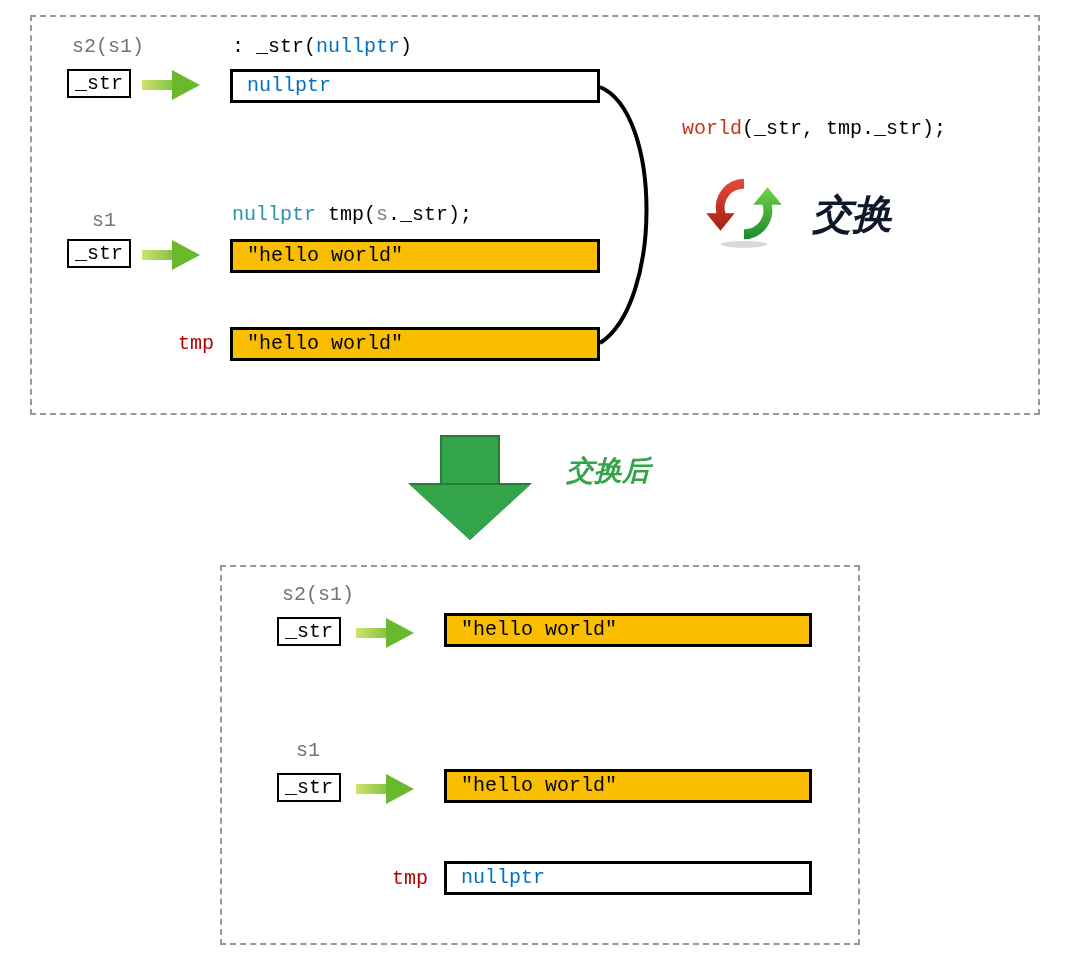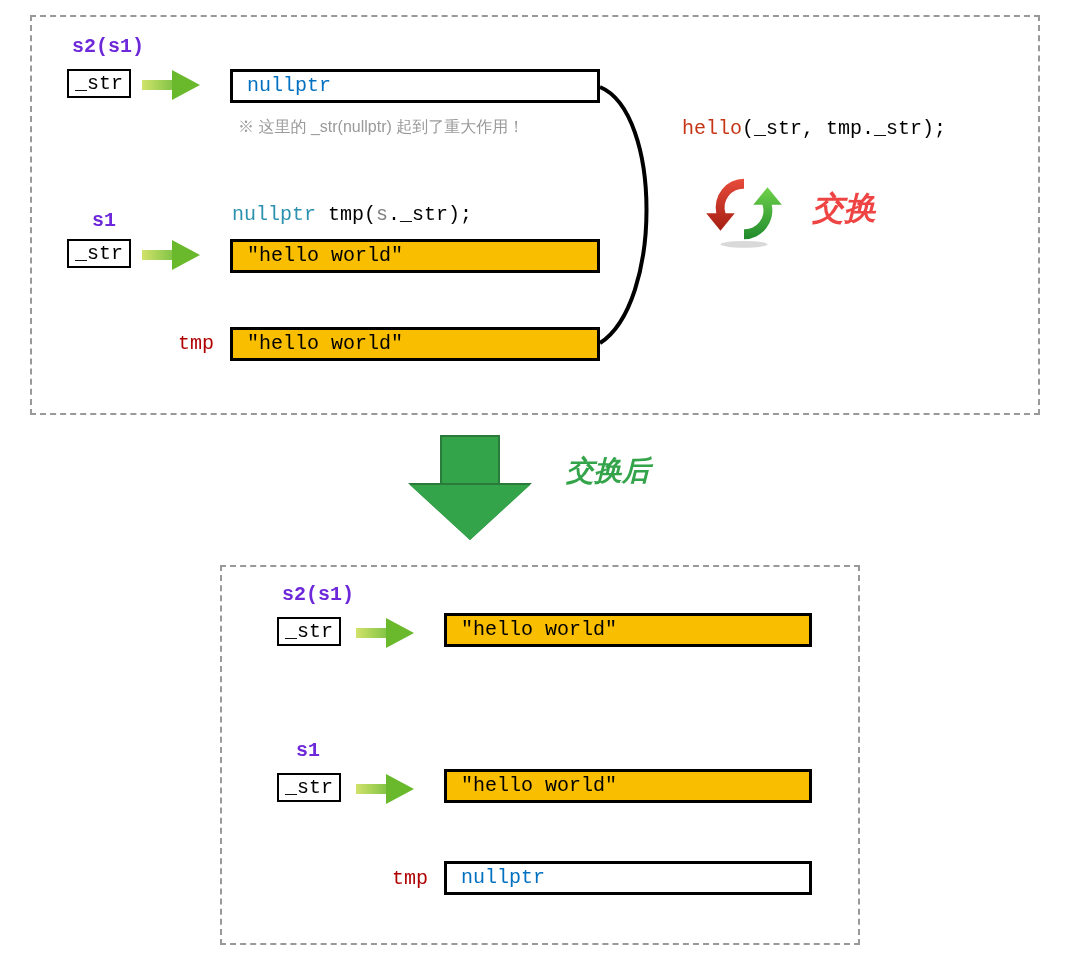--- a/index.html
+++ b/index.html
@@ -44,21 +44,21 @@
     border: 3px solid #000;
     padding: 2px 10px 2px 14px;
     min-height: 34px;
     font-size: 20px;
   }
   .white-box { background: #fff; }
   .orange-box { background: #f9be00; }
 
   
   .kw-type   { color: #2b91af; } 
-  .kw-dark   { color: #6d28d9; font-weight: bold; } 
+  .kw-dark   { color: #737373; } 
   .kw-func   { color: #c63515; } 
   .kw-null   { color: #0070c0; }
   .txt-dim   { color: #9a9a9a; font-family: "SimSun","宋体",sans-serif; font-size: 16px; }
   .red-label { color: #b00000; }
   .cn        { font-family: "Microsoft YaHei","SimHei",sans-serif; }
   .italic    { font-style: italic; }
   .bold      { font-weight: bold; }
   .black     { color: #000; }
 
   
@@ -114,24 +114,26 @@
     <span class="kw-dark">s2(s1)</span>
   </div>
   <div class="abs str-cell" style="left:35px; top:52px;">
     <span>_str</span>
   </div>
   <div class="arrow-r abs" style="left:110px; top:55px;">
     <div class="shaft"></div>
       <div class="head"></div>
   </div>
 
+  <div class="abs" style="left:200px; top:18px;">
+    <span class="black">: </span><span class="black">_str</span><span class="black">(</span><span class="kw-null">nullptr</span><span class="black">)</span>
+  </div>
   <div class="abs data-box white-box" style="left:198px; top:52px; width:370px;">
     <span class="kw-null">nullptr</span>
   </div>
-  <div class="abs txt-dim" style="left:206px; top:100px;">※ 这里的 _str(nullptr) 起到了重大作用！</div>
 
   <div class="abs" style="left:60px; top:192px;">
     <span class="kw-dark">s1</span>
   </div>
   <div class="abs str-cell" style="left:35px; top:222px;">
     <span>_str</span>
   </div>
   <div class="arrow-r abs" style="left:110px; top:225px;">
     <div class="shaft"></div>
       <div class="head"></div>
@@ -148,21 +150,21 @@
   </div>
   <div class="abs data-box orange-box" style="left:198px; top:310px; width:370px;">
     <span class="black">"hello world"</span>
   </div>
 
   <svg class="abs" style="left:560px; top:56px; width:70px; height:296px; overflow:visible;">
     <path d="M 8 14 C 70 40, 70 230, 8 270" stroke="#000" stroke-width="4" fill="none"></path>
   </svg>
 
   <div class="abs" style="left:650px; top:100px;">
-    <span class="kw-func">hello</span><span class="black">(_str, tmp._str);</span>
+    <span class="kw-func">world</span><span class="black">(_str, tmp._str);</span>
   </div>
 
   <div class="swap-icon" style="left:670px; top:150px;">
     <svg viewBox="0 0 100 100">
       <defs>
         <linearGradient id="gRed" x1="0" y1="0" x2="0" y2="1">
           <stop offset="0%" stop-color="#e74b3b"></stop>
             <stop offset="100%" stop-color="#a51f12"></stop>
         </linearGradient>
         <linearGradient id="gGreen" x1="0" y1="0" x2="0" y2="1">
@@ -170,21 +172,21 @@
             <stop offset="100%" stop-color="#1f8a2d"></stop>
         </linearGradient>
       </defs>
 
       <path d="M 50 14 A 34 34 0 0 0 17 55 L 5 55 L 22 76 L 39 55 L 28 55 A 22 22 0 0 1 50 26 Z" fill="url(#gRed)"></path>
 
       <path d="M 50 86 A 34 34 0 0 0 83 45 L 95 45 L 78 24 L 61 45 L 72 45 A 22 22 0 0 1 50 74 Z" fill="url(#gGreen)"></path>
       <ellipse cx="50" cy="92" rx="28" ry="4" fill="#d9d9d9"></ellipse>
     </svg>
   </div>
-  <div class="abs cn italic bold" style="left:780px; top:170px; font-size:32px; color:#ef4444;">交换</div>
+  <div class="abs cn italic bold" style="left:780px; top:170px; font-size:40px; color:#0f172a;">交换</div>
 </div>
 
 <div class="down-arrow">
   <div class="shaft"></div>
   <div class="head2"></div>
   <div class="head"></div>
 </div>
 <div class="after-label cn italic bold">交换后</div>
 
 <div class="dashed-box bottom-box">

